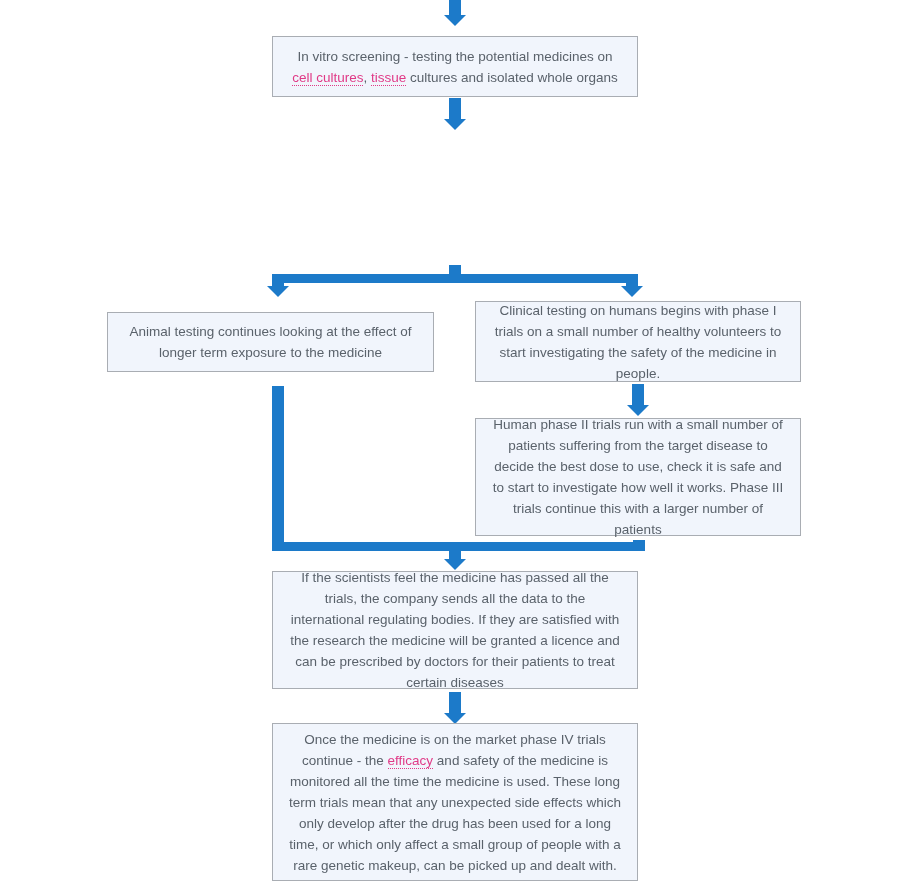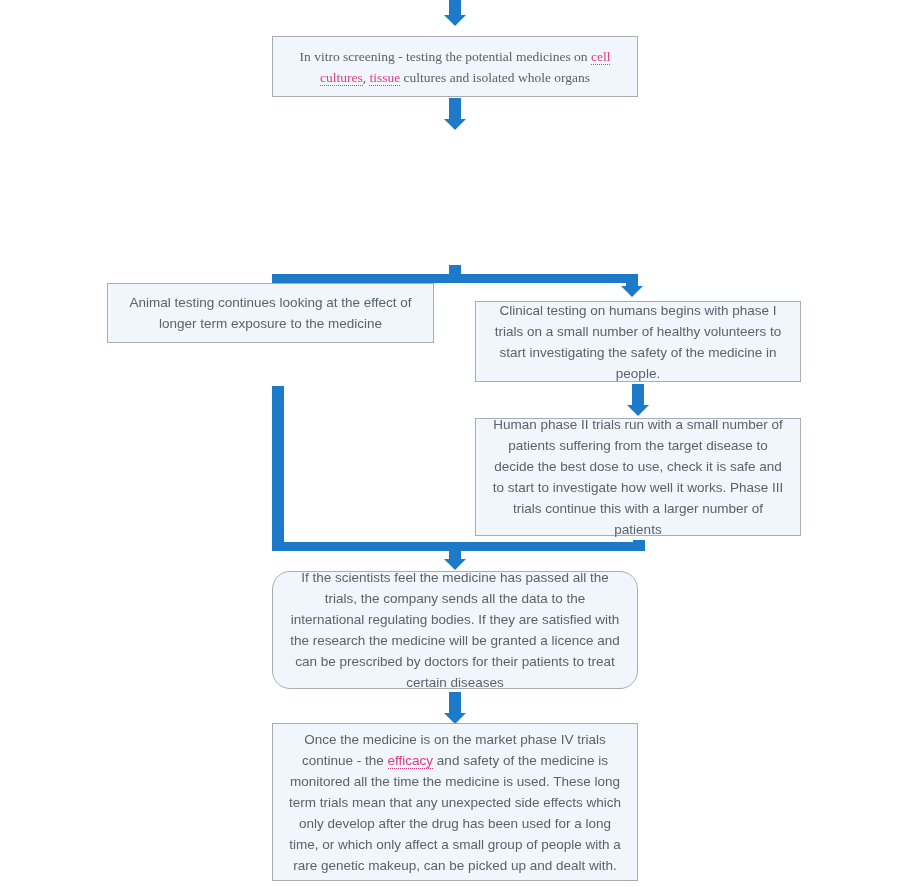--- a/index.html
+++ b/index.html
@@ -74,21 +74,21 @@
 </head>
 <body>
 
 <div id="canvas">
 
   <div class="arrow-down" style="left:444px; top:0px; height:26px;">
     <div class="shaft" style="height:18px;"></div>
     <div class="head" style="top:15px;"></div>
   </div>
 
-  <div class="node" style="left:272px; top:36px; width:366px; height:61px;font-family:Liberation Serif, serif;">
+  <div class="node" style="left:272px; top:36px; width:366px; height:61px;">
     <span class="txt">
       <span>In vitro screening - testing the potential medicines on </span><span class="term">cell cultures</span><span>, </span><span class="term">tissue</span><span> cultures and isolated whole organs</span>
     </span>
   </div>
 
   <div class="arrow-down" style="left:444px; top:98px; height:34px;">
     <div class="shaft" style="height:24px;"></div>
     <div class="head" style="top:21px;"></div>
   </div>
 
@@ -96,21 +96,21 @@
   <div class="conn" style="left:449px; top:265px; width:12px; height:10px;"></div>
 
   <div class="conn" style="left:272px; top:274px; width:366px; height:9px;"></div>
 
   <div class="conn" style="left:272px; top:274px; width:12px; height:14px;"></div>
   <div class="head-only" style="left:267px; top:286px;"></div>
 
   <div class="conn" style="left:626px; top:274px; width:12px; height:14px;"></div>
   <div class="head-only" style="left:621px; top:286px;"></div>
 
-  <div class="node" style="left:107px; top:283px; width:327px; height:60px;">
+  <div class="node" style="left:107px; top:312px; width:327px; height:60px;">
     <span class="txt">Animal testing continues looking at the effect of longer term exposure to the medicine</span>
   </div>
 
   <div class="node" style="left:475px; top:301px; width:326px; height:81px;">
     <span class="txt">Clinical testing on humans begins with phase I trials on a small number of healthy volunteers to start investigating the safety of the medicine in people.</span>
   </div>
 
   <div class="arrow-down" style="left:627px; top:384px; height:34px;">
     <div class="shaft" style="height:24px;"></div>
     <div class="head" style="top:21px;"></div>
@@ -124,21 +124,21 @@
 
   <div class="conn" style="left:633px; top:540px; width:12px; height:11px;"></div>
 
   <div class="conn" style="left:272px; top:542px; width:373px; height:9px;"></div>
 
   <div class="arrow-down" style="left:444px; top:548px; height:26px;">
     <div class="shaft" style="height:14px;"></div>
     <div class="head" style="top:11px;"></div>
   </div>
 
-  <div class="node" style="left:272px; top:571px; width:366px; height:118px;border-radius:18px;">
+  <div class="node" style="left:272px; top:571px; width:366px; height:118px;">
     <span class="txt">If the scientists feel the medicine has passed all the trials, the company sends all the data to the international regulating bodies. If they are satisfied with the research the medicine will be granted a licence and can be prescribed by doctors for their patients to treat certain diseases</span>
   </div>
 
   <div class="arrow-down" style="left:444px; top:692px; height:34px;">
     <div class="shaft" style="height:24px;"></div>
     <div class="head" style="top:21px;"></div>
   </div>
 
   <div class="node" style="left:272px; top:723px; width:366px; height:158px;justify-content:center;">
     <span class="txt">

